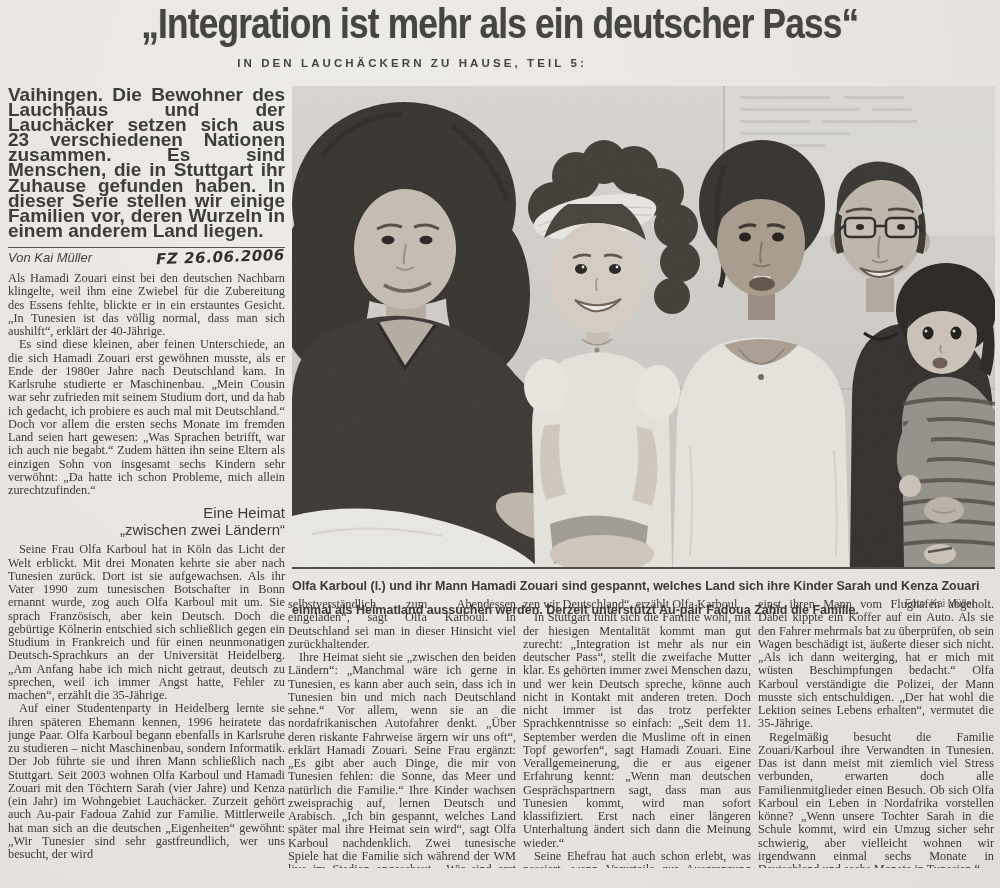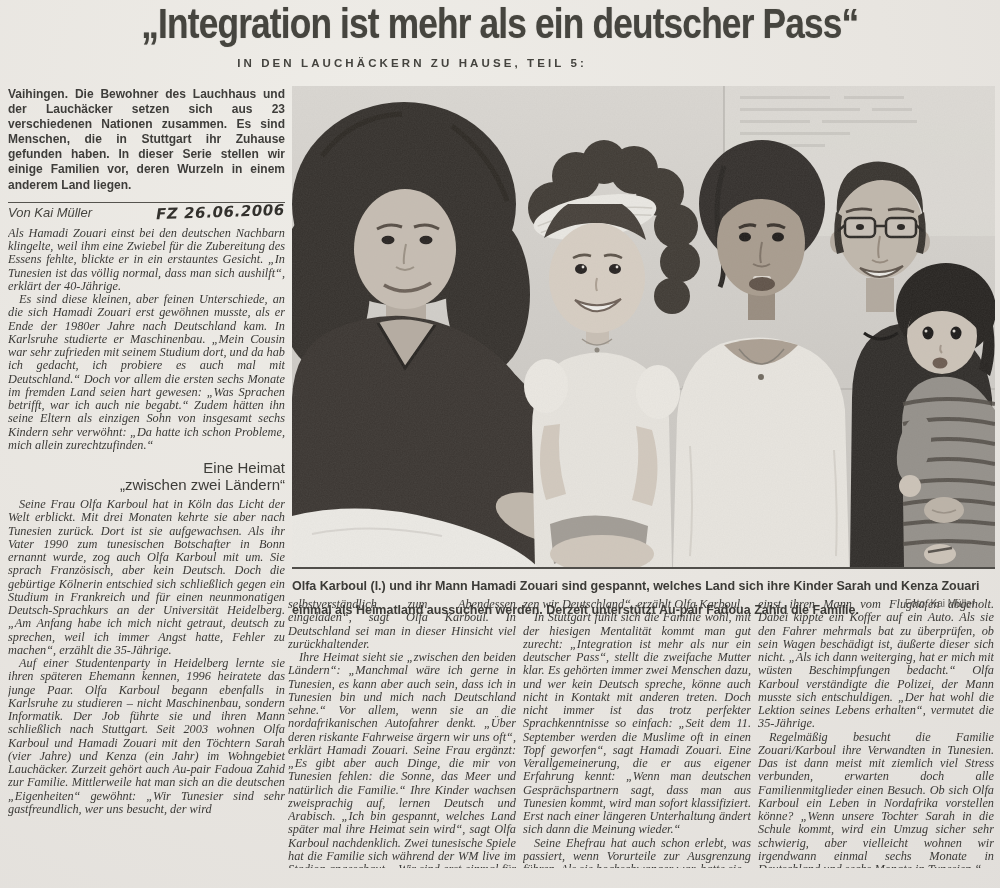--- a/index.html
+++ b/index.html
@@ -15,24 +15,24 @@
   .headline span { display:inline-block; transform:scaleX(.84); transform-origin:center; }
   .kicker { position:absolute; top:57px; left:0; width:824px; display:flex; justify-content:center;
     align-items:baseline; gap:9px; white-space:nowrap; color:#44433e;
     font-family:"Liberation Sans","DejaVu Sans",sans-serif; font-weight:bold; }
   .kicker .series { font-size:11.5px; letter-spacing:3.1px; }
   .kicker .rest   { font-size:15.5px; letter-spacing:-0.2px; }
 
   
   .textcol { text-align:justify; font-size:12.3px; line-height:13.25px; hyphens:auto; -webkit-hyphens:auto; }
   .left-col { position:absolute; left:8px; top:87px; width:277px; height:798px; overflow:hidden; }
-  .p { margin:0;font-style:italic; }
+  .p { margin:0; }
   .ind { text-indent:11px; }
   .lead { font-family:"Liberation Sans","DejaVu Sans",sans-serif; font-weight:bold;
-    font-size:12px; line-height:15.1px; margin:0 0 9px 0; color:#3e3d3a; }
+    font-size:19px; line-height:15.1px; margin:0 0 9px 0; color:#3e3d3a; }
   .rule { border:0; border-top:1.6px solid #55534e; margin:0; }
   .byline-row { display:flex; justify-content:space-between; align-items:baseline; margin:3px 0 8px;gap:28px; }
   .byline { font-family:"Liberation Sans","DejaVu Sans",sans-serif; font-style:italic; font-size:13px; color:#45443f; }
   .date-note { font-family:"DejaVu Sans",sans-serif; font-style:italic; font-weight:bold;
     font-size:15px; letter-spacing:.6px; color:#33312d; transform:rotate(-2deg); }
   .subhead { font-family:"Liberation Sans","DejaVu Sans",sans-serif; font-weight:normal;
     font-size:15px; line-height:17px; text-align:right; margin:7px 0 5px; color:#3d3c38; }
   .subhead span { display:block; }
 
   

